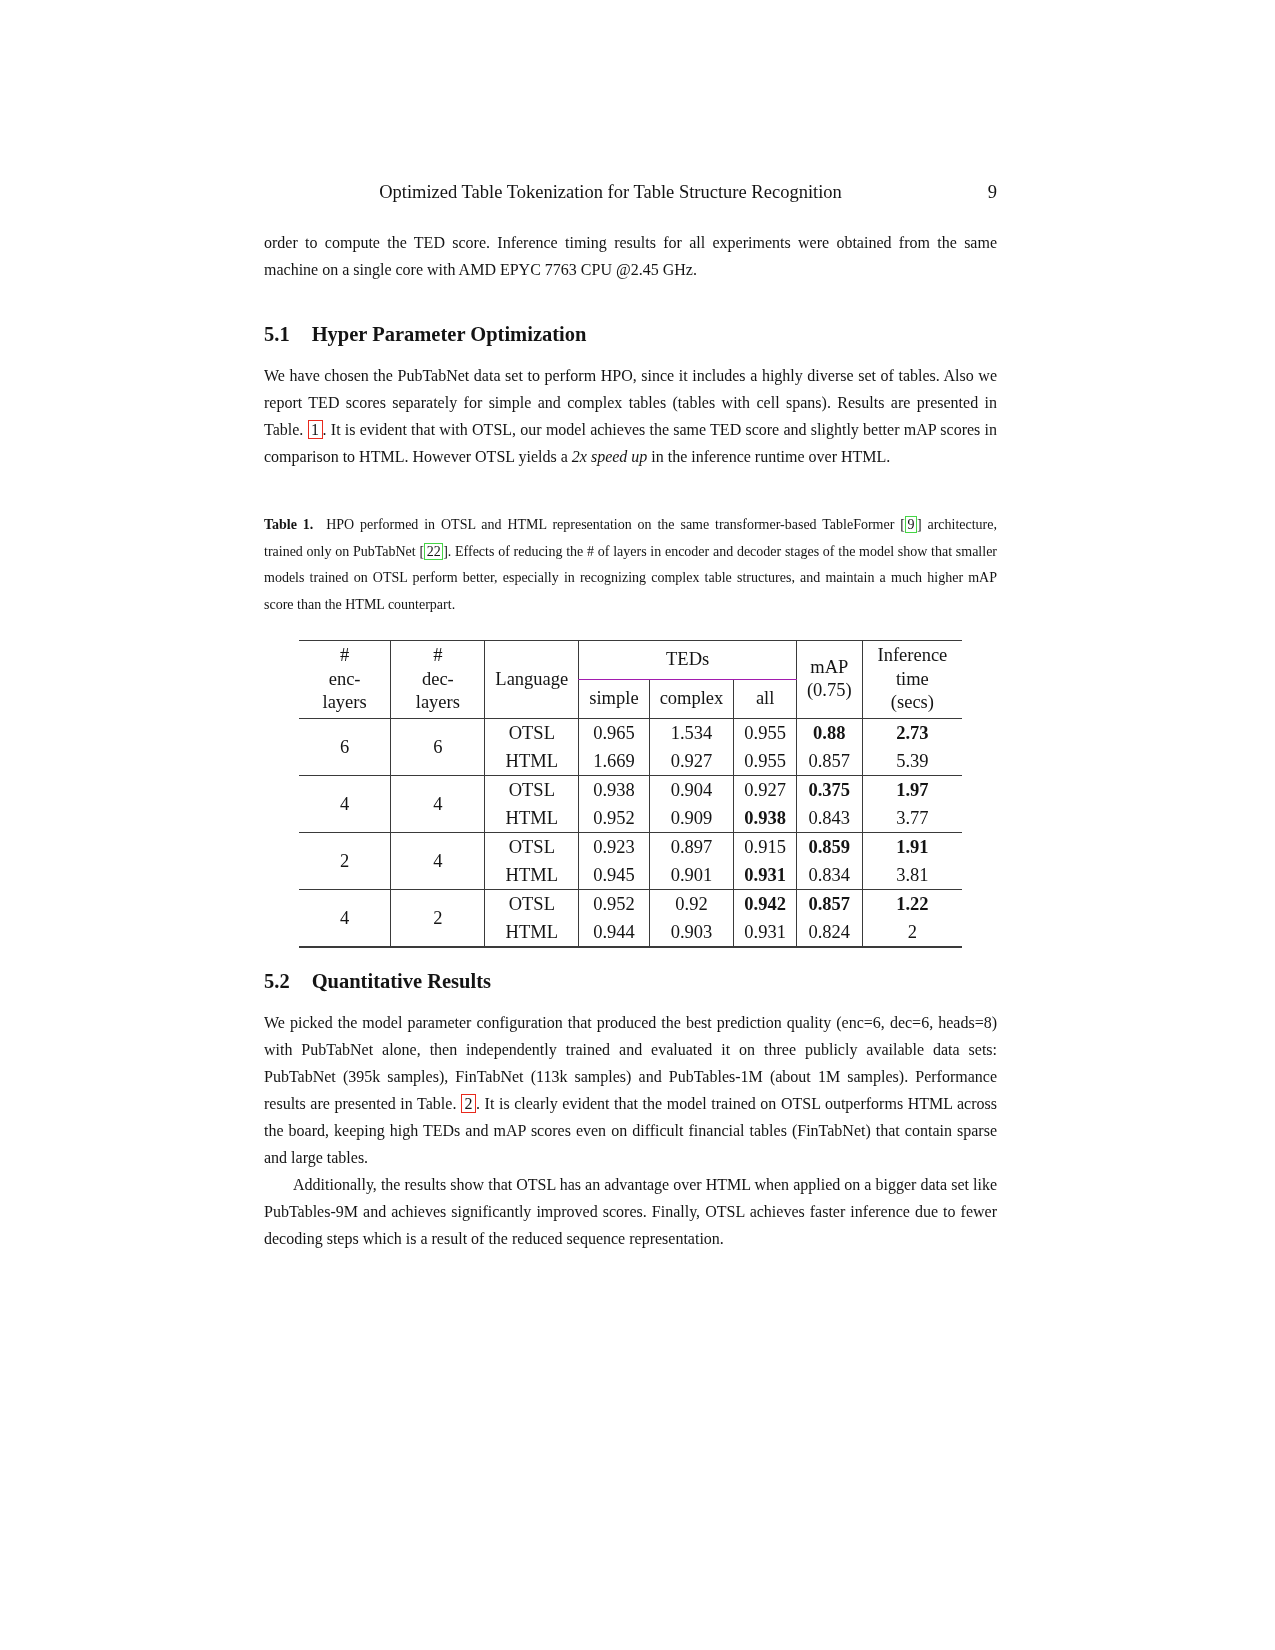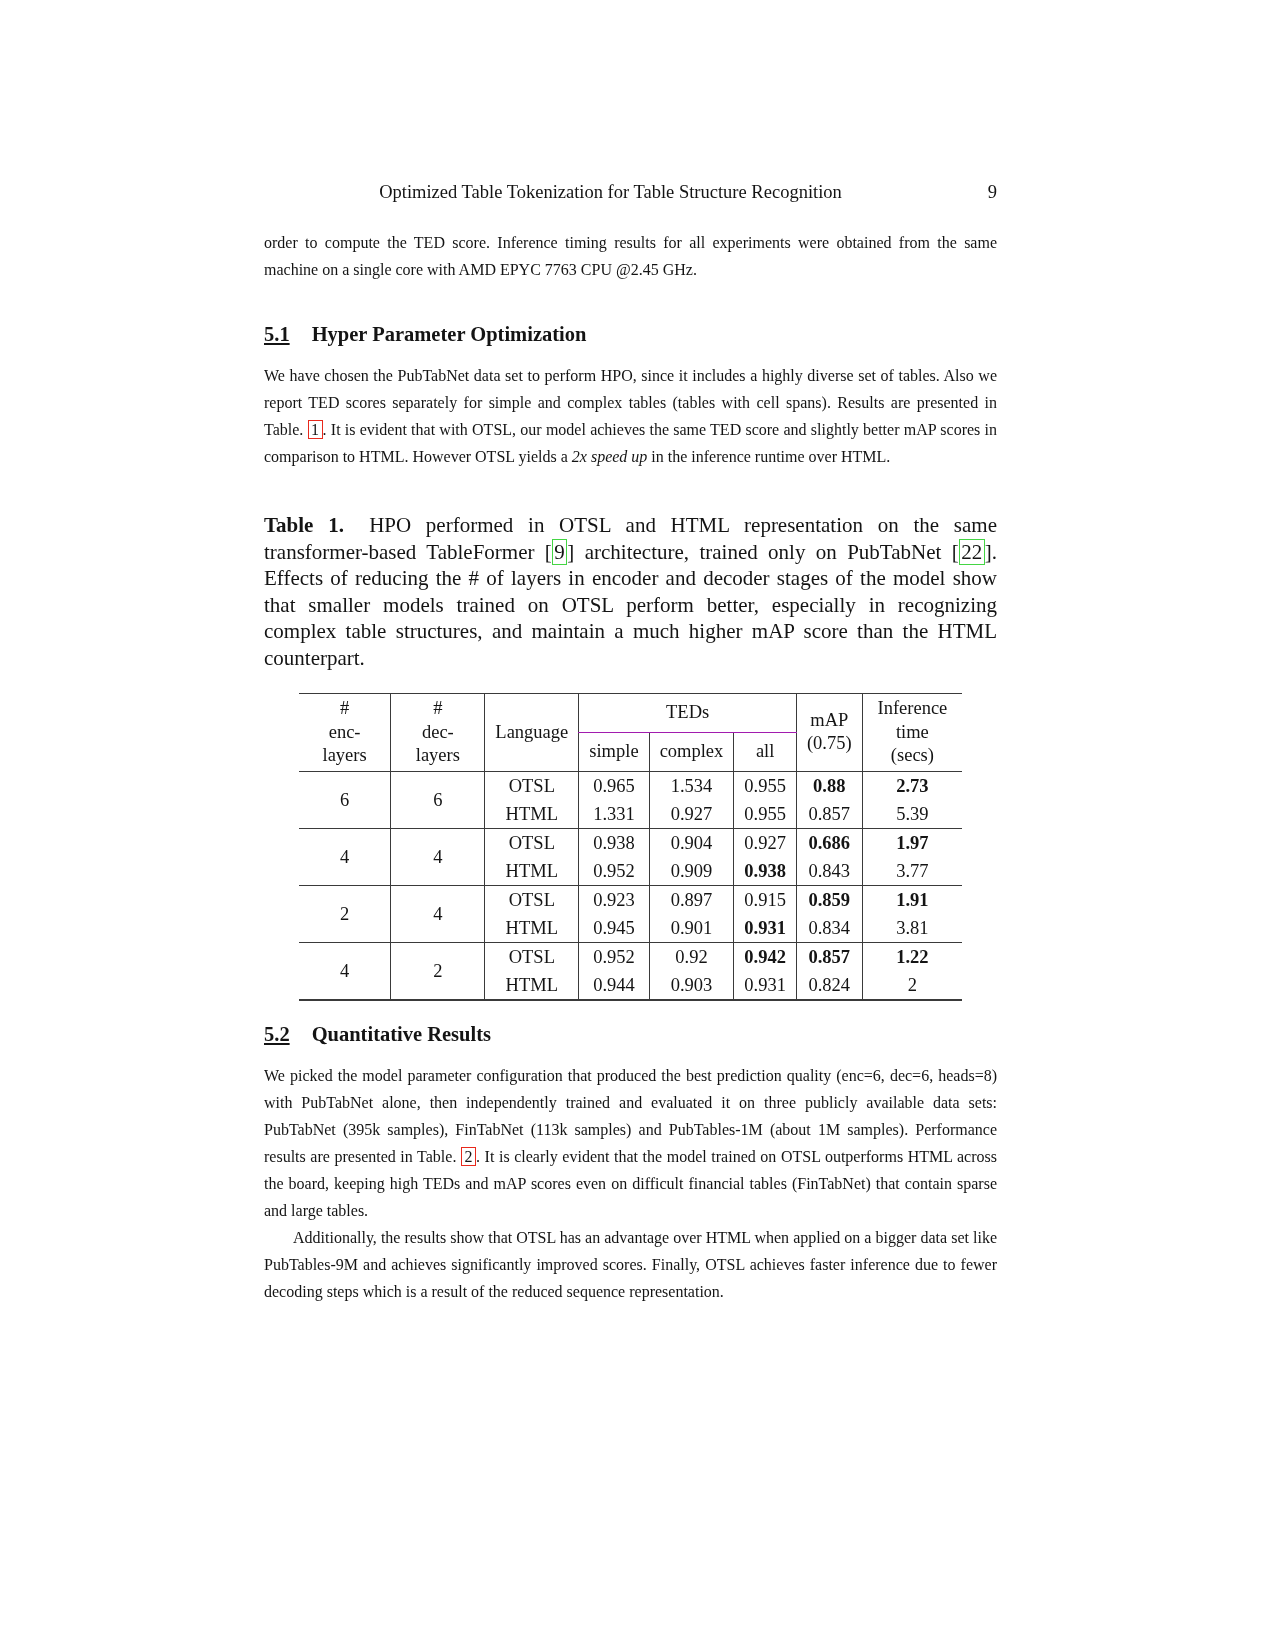--- a/index.html
+++ b/index.html
@@ -7,23 +7,23 @@
         font-family:"Liberation Serif","DejaVu Serif",serif;color:#141414;overflow:hidden;}
   .content{position:absolute;left:264px;top:182px;width:733px;}
 
   
   .running-head{display:flex;align-items:baseline;font-size:18.5px;margin-bottom:26px;}
   .running-title{flex:1;text-align:center;}
   .page-num{width:40px;text-align:right;}
 
   p.body-par{font-size:16px;line-height:27px;text-align:justify;margin:0;}
   .sec-heading{font-size:20.5px;font-weight:bold;margin:40px 0 16px 0;}
-  .sec-num{margin-right:22px;text-decoration:underline;}
+  .sec-num{margin-right:22px;}
 
-  .caption{font-size:21px;line-height:26.5px;text-align:justify;margin:42px 0 0 0;}
+  .caption{font-size:14px;line-height:26.5px;text-align:justify;margin:42px 0 0 0;}
   .caption .bold-seg{font-weight:bold;}
 
   .refbox{border:1.5px solid #e8291c;padding:0 2.5px;}
   .citebox{border:1.5px solid #44d544;padding:0 1.5px;}
   .em-seg{font-style:italic;}
 
   
   .tbl-wrap{margin-top:22px;display:flex;justify-content:center;}
   table.tbl{border-collapse:collapse;font-size:18.5px;
             border-top:1.6px solid #3a3a3a;border-bottom:2px solid #3a3a3a;}
@@ -109,34 +109,34 @@
               <td rowspan="2" class="numcell">6</td>
               <td>OTSL</td>
               <td>0.965</td>
               <td>1.534</td>
               <td>0.955</td>
               <td class="bd">0.88</td>
               <td class="bd">2.73</td>
             </tr>
             <tr>
               <td>HTML</td>
-              <td>1.331</td>
+              <td>1.669</td>
               <td>0.927</td>
               <td>0.955</td>
               <td>0.857</td>
               <td>5.39</td>
             </tr>
             <tr class="group-start">
               <td rowspan="2" class="first-col numcell">4</td>
               <td rowspan="2" class="numcell">4</td>
               <td>OTSL</td>
               <td>0.938</td>
               <td>0.904</td>
               <td>0.927</td>
-              <td class="bd">0.686</td>
+              <td class="bd">0.375</td>
               <td class="bd">1.97</td>
             </tr>
             <tr>
               <td>HTML</td>
               <td>0.952</td>
               <td>0.909</td>
               <td class="bd">0.938</td>
               <td>0.843</td>
               <td>3.77</td>
             </tr>

